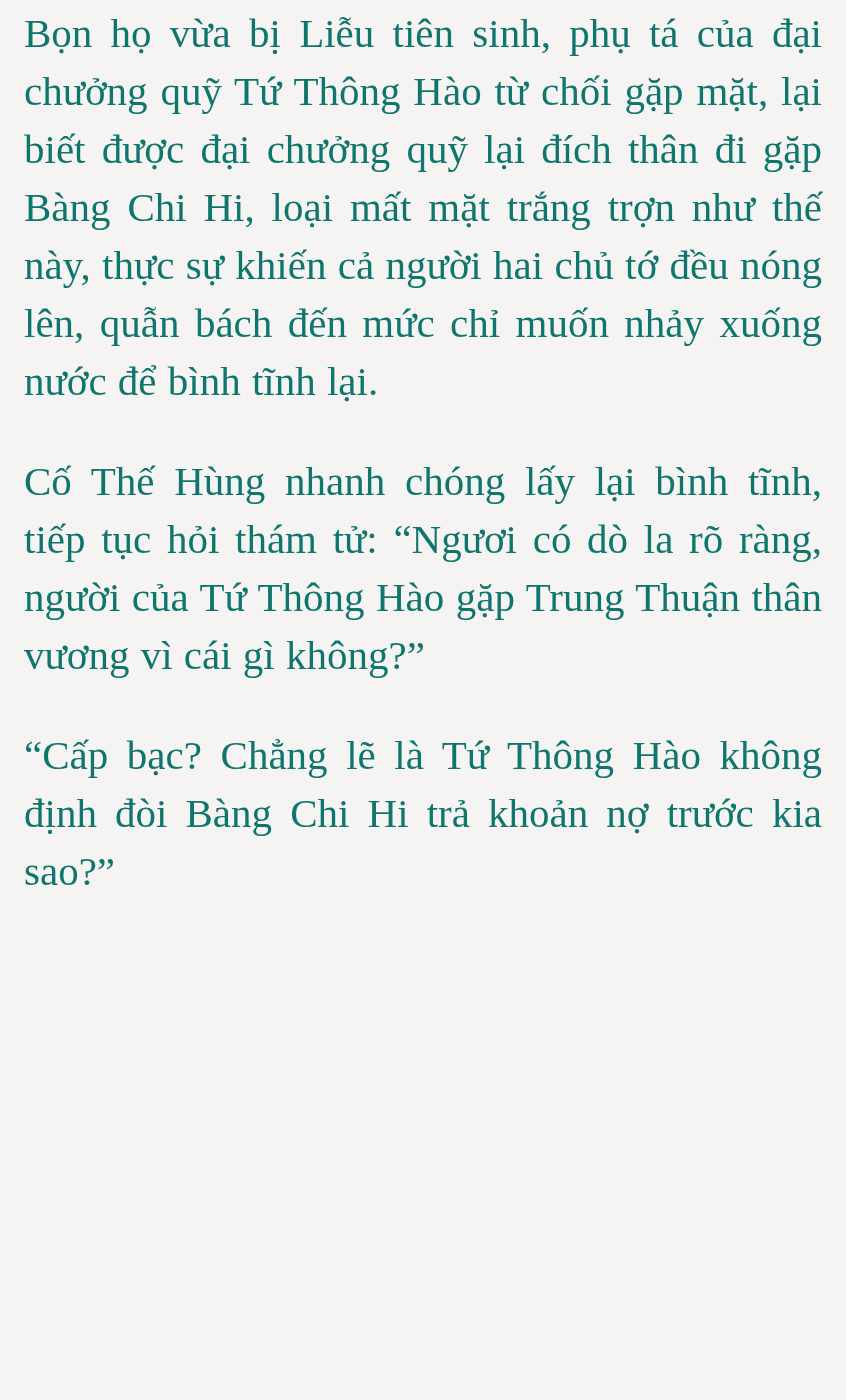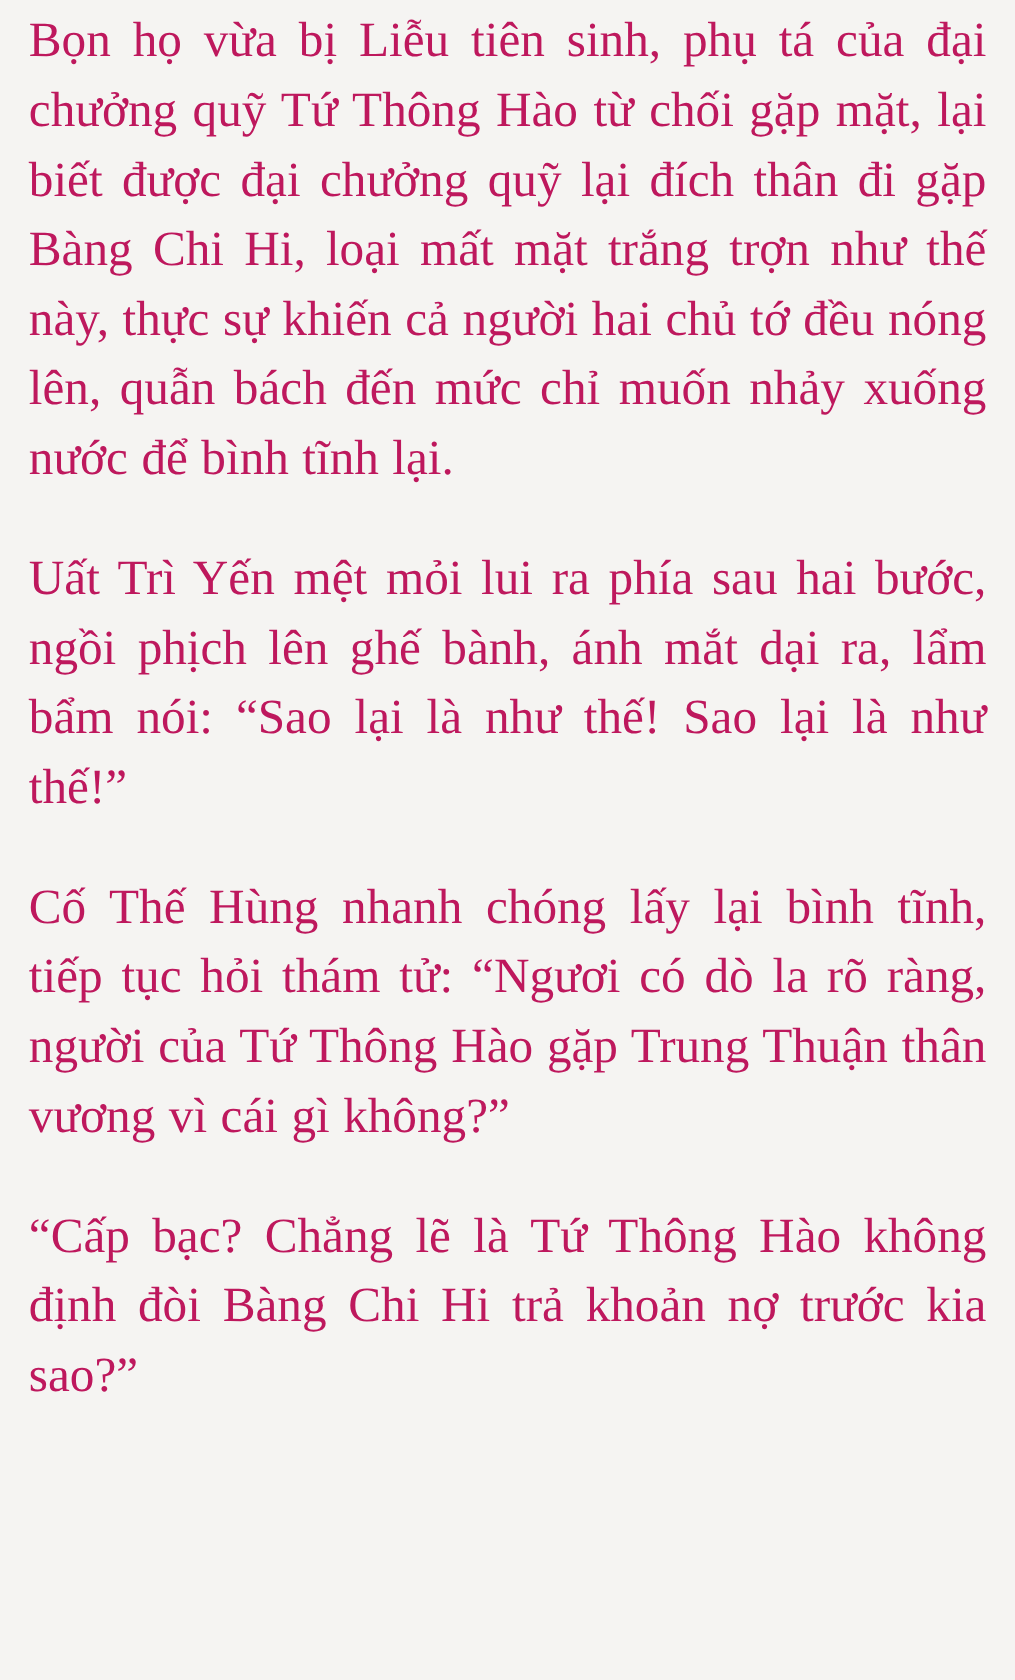--- a/index.html
+++ b/index.html
@@ -11,35 +11,34 @@
     height: 1400px;
     background: #f5f4f2;
     overflow: hidden;
     font-family: "Liberation Serif", "DejaVu Serif", serif;
   }
   .reader {
     box-sizing: border-box;
     width: 846px;
     height: 1400px;
     padding: 4px 24px 0 24px;
-    color: #be185d;
+    color: #0f766e;
   }
   .reader p {
     margin: 0 0 42px 0;
     font-size: 41px;
     line-height: 58px;
     text-align: justify;
     text-justify: inter-word;
     word-spacing: 1px;
   }
   .reader p:last-child {
     margin-bottom: 0;
   }
 </style>
 </head>
 <body>
 
 <main class="reader">
   <p>Bọn họ vừa bị Liễu tiên sinh, phụ tá của đại chưởng quỹ Tứ Thông Hào từ chối gặp mặt, lại biết được đại chưởng quỹ lại đích thân đi gặp Bàng Chi Hi, loại mất mặt trắng trợn như thế này, thực sự khiến cả người hai chủ tớ đều nóng lên, quẫn bách đến mức chỉ muốn nhảy xuống nước để bình tĩnh lại.</p>
-  <p>Uất Trì Yến mệt mỏi lui ra phía sau hai bước, ngồi phịch lên ghế bành, ánh mắt dại ra, lẩm bẩm nói: “Sao lại là như thế! Sao lại là như thế!”</p>
   <p>Cố Thế Hùng nhanh chóng lấy lại bình tĩnh, tiếp tục hỏi thám tử: “Ngươi có dò la rõ ràng, người của Tứ Thông Hào gặp Trung Thuận thân vương vì cái gì không?”</p>
   <p>“Cấp bạc? Chẳng lẽ là Tứ Thông Hào không định đòi Bàng Chi Hi trả khoản nợ trước kia sao?”</p>
 </main>
 
 </body></html>

